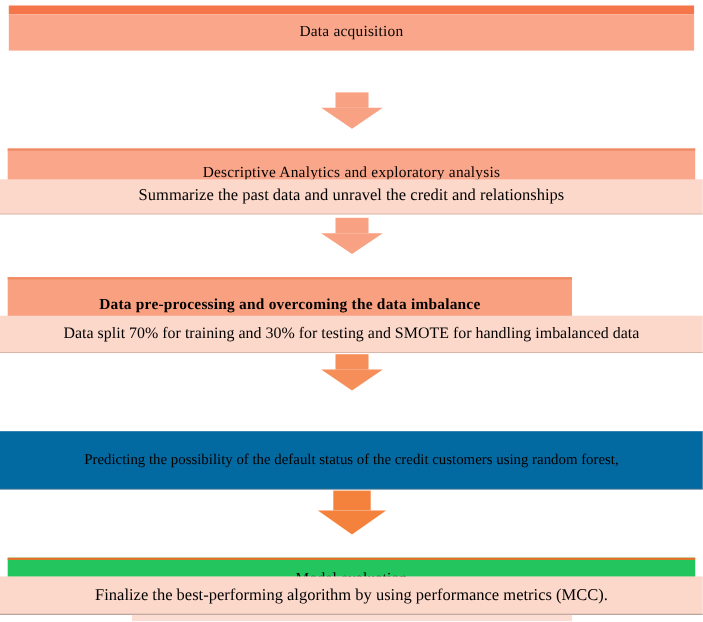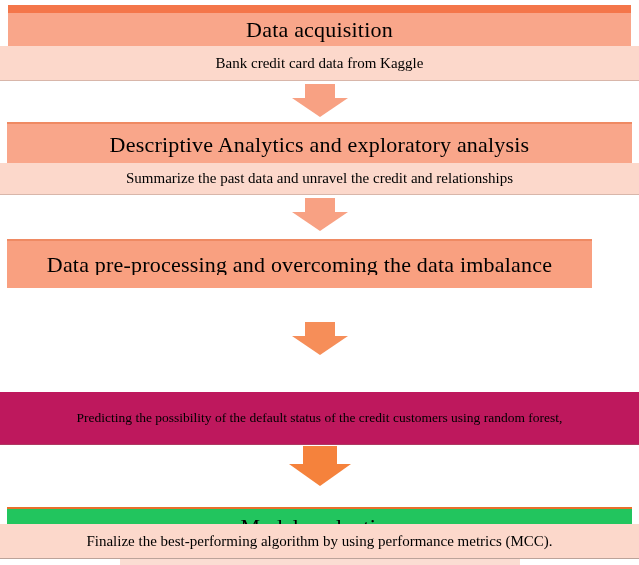--- a/index.html
+++ b/index.html
@@ -9,22 +9,22 @@
     background:#ffffff;
     font-family:"Liberation Serif","DejaVu Serif",serif;
     color:#000;
     overflow:hidden;
   }
   .abs{position:absolute;}
   .hdr{
     display:flex;align-items:center;justify-content:center;
     text-align:center;
   }
-  .hdr-title{font-size:22px;letter-spacing:.2px;}
-  .hdr-salmon{border-top:2px solid #ef8a63;}
+  .hdr-title{font-size:14px;letter-spacing:.2px;}
+  .hdr-salmon{border-top:2px solid #ef8a63;margin-top:13px;}
   .hdr-orange{border-top:2px solid #e8702a;}
   .clipper{height:21px;overflow:hidden;display:flex;justify-content:center;}
   .clipper .hdr-title{line-height:21px;display:block;}
   .desc{
     left:0;width:639px;
     display:flex;align-items:center;justify-content:center;
     text-align:center;
     border-bottom:1px solid rgba(150,120,110,0.35);
   }
   .desc-text{font-size:15px;}
@@ -48,53 +48,53 @@
 </head>
 <body>
 
 <div id="canvas">
 
   <div class="abs" style="left: 8px; top: 5px; width: 623px; height: 8px; background: rgb(244, 118, 74);"></div>
 
   <div class="abs hdr" style="left: 8px; top: 13px; width: 623px; height: 33px; background: rgb(249, 166, 138);">
     <span class="hdr-title">Data acquisition</span>
   </div>
-  <div class="abs desc" style="top: 46px; height: 34px; background: rgb(252, 216, 203);">
-    <span class="desc-text">Bank credit card data from Kaggle</span>
-  </div>
 
   <div class="abs arrow" style="top: 84px; color: rgb(248, 161, 131);">
     <div class="stem"></div>
     <div class="head"></div>
   </div>
 
   <div class="abs hdr hdr-salmon" style="left: 7px; top: 122px; width: 625px; height: 41px; background: rgb(249, 166, 138);">
     <span class="hdr-title">Descriptive Analytics and exploratory analysis</span>
   </div>
   <div class="abs desc" style="top: 163px; height: 31px; background: rgb(252, 216, 203);">
     <span class="desc-text">Summarize the past data and unravel the credit and relationships</span>
   </div>
 
   <div class="abs arrow" style="top: 198px; color: rgb(248, 161, 131);">
     <div class="stem"></div>
     <div class="head"></div>
   </div>
 
-  <div class="abs hdr hdr-salmon" style="left: 7px; top: 239px; width: 585px; height: 47px; background: rgb(249, 160, 128);">
+  <div class="abs hdr hdr-salmon" style="left: 7px; top: 239px; width: 513px; height: 47px; background: rgb(249, 160, 128); font-weight: bold;">
     <div class="clipper">
       <span class="hdr-title">Data pre-processing and overcoming the data imbalance</span>
     </div>
+  </div>
+  <div class="abs desc" style="top: 287px; height: 33px; background: rgb(252, 216, 203);">
+    <span class="desc-text mid">Data split 70% for training and 30% for testing and SMOTE for handling imbalanced data</span>
   </div>
 
   <div class="abs arrow" style="top: 322px; color: rgb(246, 142, 89);">
     <div class="stem"></div>
     <div class="head"></div>
   </div>
 
-  <div class="abs desc" style="top: 392px; height: 52px; flex-direction: column; background: #be185d;">
+  <div class="abs desc" style="top: 392px; height: 52px; flex-direction: column; background: #0369a1;">
     <span class="desc-text small">Predicting the possibility of the default status of the credit customers using random forest,</span>
   </div>
 
   <div class="abs arrow big" style="top: 446px; color: rgb(245, 130, 60);">
     <div class="stem"></div>
     <div class="head"></div>
   </div>
 
   <div class="abs hdr hdr-orange" style="left: 7px; top: 487px; width: 625px; height: 35px; background: #22c55e; margin-top: 20px;">
     <span class="hdr-title">Model evaluation</span>

